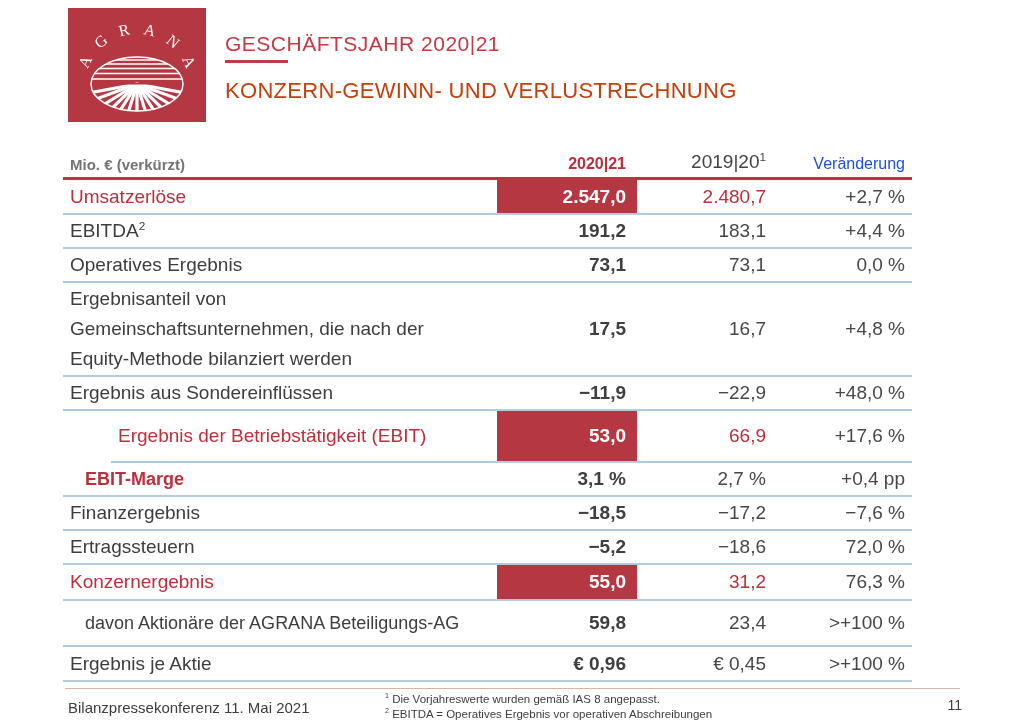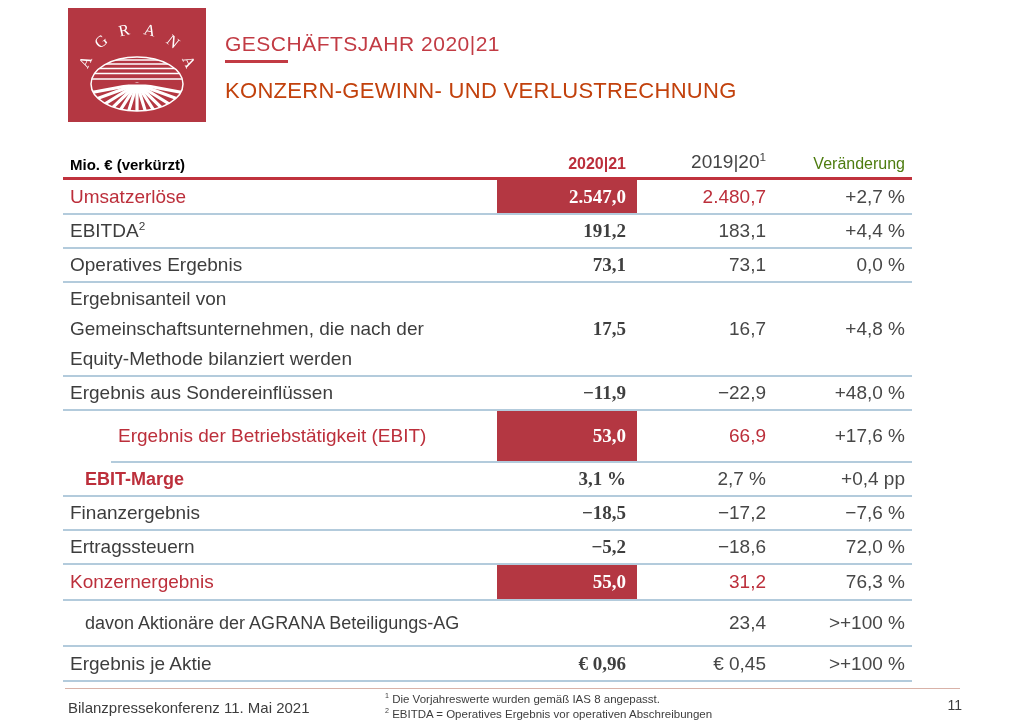--- a/index.html
+++ b/index.html
@@ -11,34 +11,34 @@
   .logo { position:absolute; left:68px; top:8px; width:138px; height:114px; }
   
   .head { position:absolute; left:225px; top:32px; }
   .subtitle { color:#c23b44; font-size:21px; letter-spacing:0.5px; }
   .subtitle-underline { width:63px; height:3px; background:#c23b44; margin-top:4px; }
   .title { color:#c2410c; font-size:22px; letter-spacing:0.3px; margin-top:15px; white-space:nowrap; }
   
   .table { position:absolute; left:63px; top:143px; width:849px; }
   .thead { display:flex; align-items:flex-end; height:30px; padding-bottom:4px;
            border-bottom:3px solid #c0323d; }
-  .thead .c-label { flex:1; padding-left:7px; font-size:15px; font-weight:bold; color:#000000; }
+  .thead .c-label { flex:1; padding-left:7px; font-size:15px; font-weight:bold; color:#737373; }
   .thead .c-v1 { width:140px; text-align:right; padding-right:11px; box-sizing:border-box;
                  color:#bc2f3b; font-weight:bold; font-size:16px; }
   .thead .c-v2 { width:133px; text-align:right; padding-right:4px; box-sizing:border-box;
                  color:#444; font-size:19px; }
   .thead .c-v3 { width:142px; text-align:right; padding-right:7px; box-sizing:border-box;
-                 color:#4d7c0f; font-size:16px; }
+                 color:#1d4ed8; font-size:16px; }
   sup { font-size:0.62em; vertical-align:super; line-height:0; }
   .row { display:flex; align-items:center; height:32px; border-bottom:2px solid #b3cbdc;
          font-size:19px; color:#3d3d3d; }
   .row .lbl { flex:1; padding-left:7px; }
   .row .v1 { width:140px; box-sizing:border-box; align-self:stretch;
              display:flex; align-items:center; justify-content:flex-end;
-             padding-right:11px; font-weight:bold; color:#3f3f3f;font-family:Liberation Serif, serif; }
+             padding-right:11px; font-weight:bold; color:#3f3f3f; }
   .row .v2 { width:133px; box-sizing:border-box; text-align:right; padding-right:4px; color:#474747; }
   .row .v3 { width:142px; box-sizing:border-box; text-align:right; padding-right:7px; color:#474747; }
   .row.highlight .lbl { color:#bc2f3b; font-weight:normal; }
   .row.highlight .v1 { background:#b43742; color:#ffffff; }
   .row.highlight .v2 { color:#bc2f3b; }
   .row.marge .lbl { color:#bc2f3b; font-weight:bold; padding-left:22px; font-size:18px; }
   .row.indent .lbl { padding-left:22px; font-size:18px; }
   .row.multi { height:92px; }
   .row.multi .lbl div { line-height:30px; }
   .h33 { height:33px !important; }
@@ -172,20 +172,21 @@
           <div class="v3">72,0 %</div>
         </div>
         <div class="row highlight h34">
           <div class="lbl">Konzernergebnis</div>
           <div class="v1">55,0</div>
           <div class="v2">31,2</div>
           <div class="v3">76,3 %</div>
         </div>
         <div class="row indent h44">
           <div class="lbl">davon Aktionäre der AGRANA Beteiligungs-AG</div>
+          <div class="v1">59,8</div>
           <div class="v2">23,4</div>
           <div class="v3">&gt;+100 %</div>
         </div>
         <div class="row h33">
           <div class="lbl">Ergebnis je Aktie</div>
           <div class="v1">€ 0,96</div>
           <div class="v2">€ 0,45</div>
           <div class="v3">&gt;+100 %</div>
         </div>
       </div>

